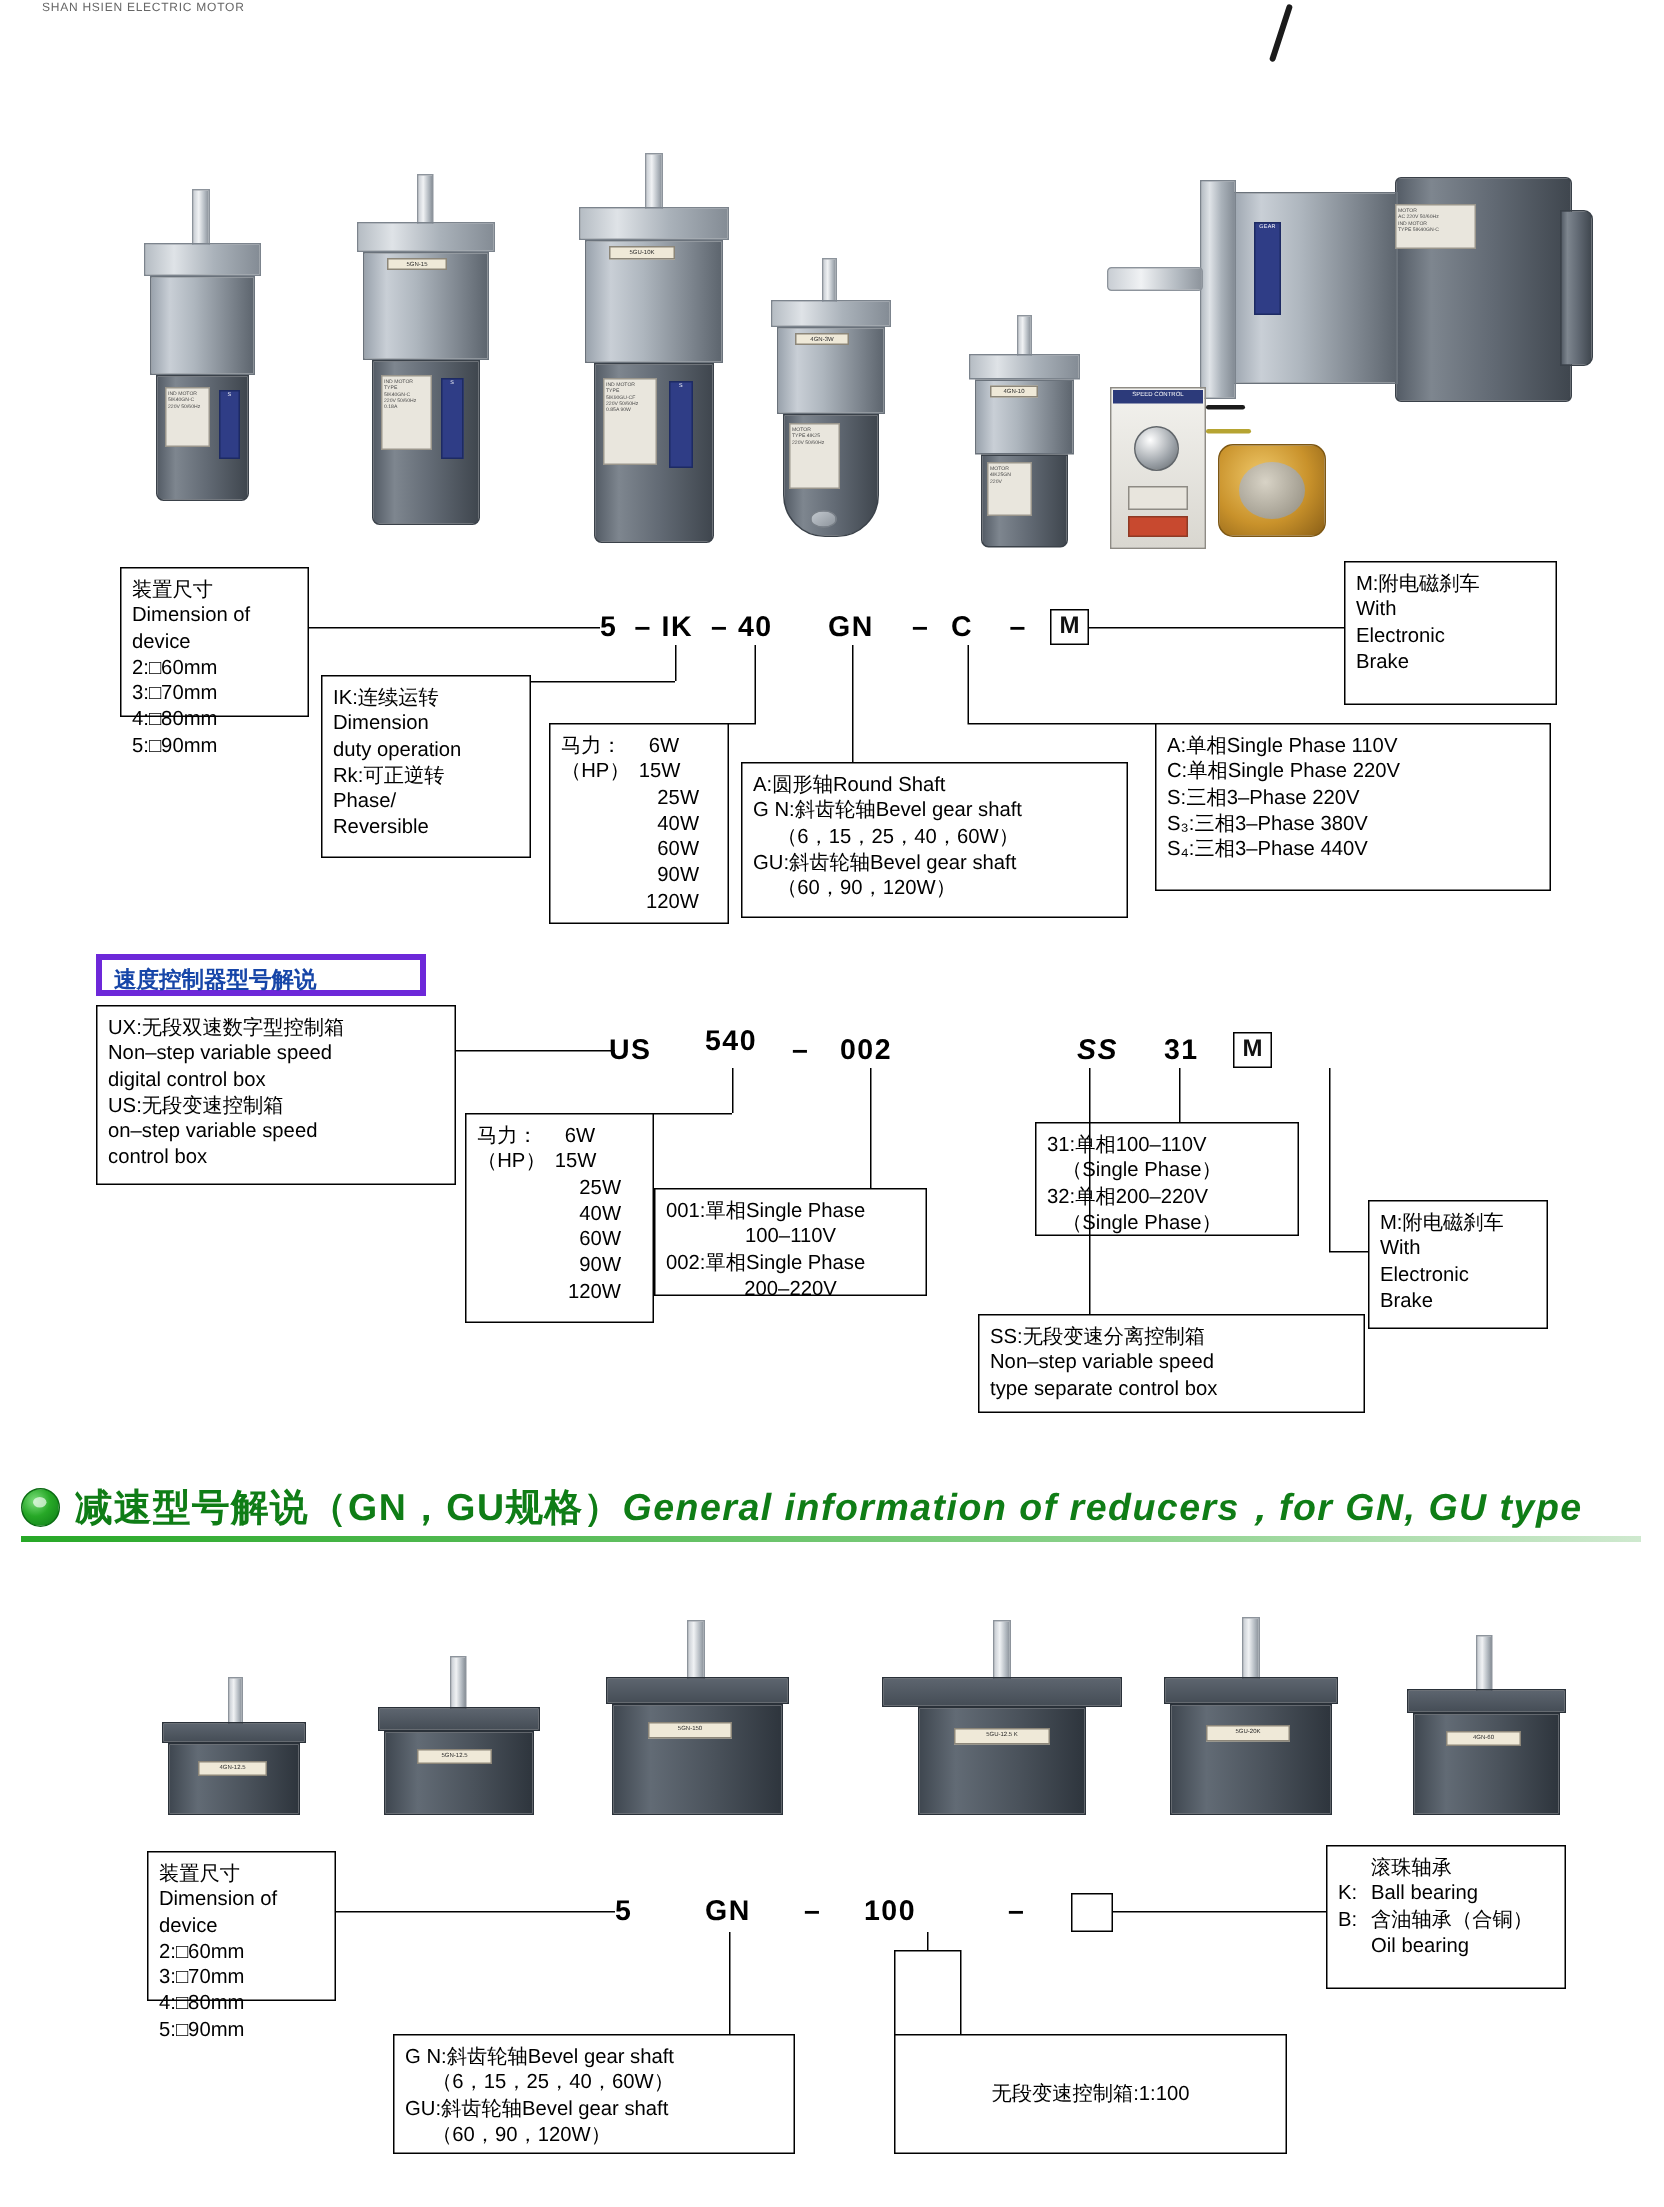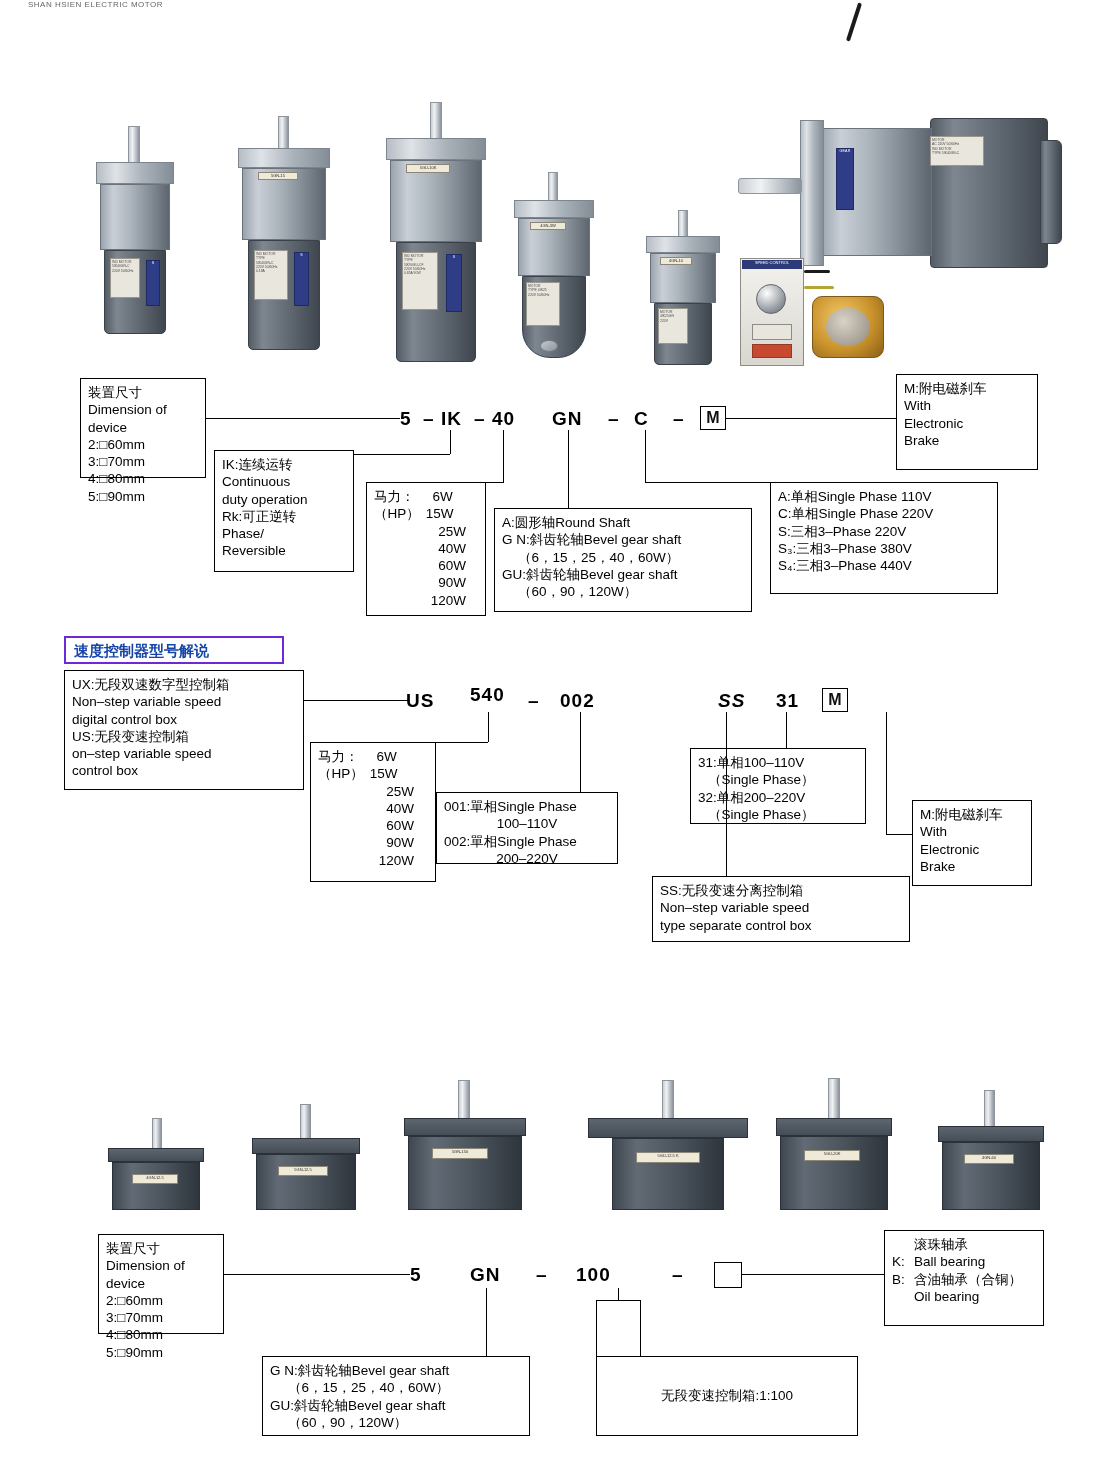--- a/index.html
+++ b/index.html
@@ -105,21 +105,21 @@
   .ln { position:absolute; background:#000; }
   .ln.h { height:1px; }
   .ln.v { width:1px; }
 
   .code-row { position:absolute; font-size:19px; font-weight:bold; letter-spacing:1px; color:#000; }
   .code-box {
     position:absolute; border:1px solid #000; font-size:16px; font-weight:bold;
     text-align:center; background:#fff;
   }
   .blue-title {
-    position:absolute; border:2px solid #6d28d9; background:#fff;
+    position:absolute; border:4px solid #6d28d9; background:#fff;
     color:#1746a8; font-size:15px; font-weight:bold; padding:4px 8px;
   }
 
   .reducer {
     position:absolute;
     background:linear-gradient(to right,#3f4750 0%, #626b75 22%, #4a525b 60%, #2e353d 100%);
     border:1px solid #2a3139;
   }
   .reducer-top {
     position:absolute;
@@ -219,21 +219,21 @@
       <div>device</div>
       <div>2:□60mm</div>
       <div>3:□70mm</div>
       <div>4:□80mm</div>
       <div>5:□90mm</div>
     </div>
     <div class="ln h" style="left:206px; top:418px; width:194px;"></div>
 
     <div class="box" style="left:214px; top:450px; width:140px; height:122px;">
       <div>IK:连续运转</div>
-      <div>Continuous</div>
+      <div>Dimension</div>
       <div>duty  operation</div>
       <div>Rk:可正逆转</div>
       <div>Phase/</div>
       <div>Reversible</div>
     </div>
     <div class="ln v" style="left:450px; top:430px; height:24px;"></div>
     <div class="ln h" style="left:354px; top:454px; width:96px;"></div>
 
     <div class="box" style="left:366px; top:482px; width:120px; height:134px;">
       <div style="display:flex;">
@@ -255,21 +255,21 @@
 
     <div class="box" style="left:494px; top:508px; width:258px; height:104px;">
       <div>A:圆形轴Round Shaft</div>
       <div>G N:斜齿轮轴Bevel gear shaft</div>
       <div style="padding-left:16px;">（6，15，25，40，60W）</div>
       <div>GU:斜齿轮轴Bevel gear shaft</div>
       <div style="padding-left:16px;">（60，90，120W）</div>
     </div>
     <div class="ln v" style="left:568px; top:430px; height:78px;"></div>
 
-    <div class="box" style="left:770px; top:482px; width:228px; height:112px;">
+    <div class="box" style="left:770px; top:482px; width:264px; height:112px;">
       <div>A:单相Single Phase 110V</div>
       <div>C:单相Single Phase 220V</div>
       <div>S:三相3–Phase 220V</div>
       <div>S₃:三相3–Phase 380V</div>
       <div>S₄:三相3–Phase 440V</div>
     </div>
     <div class="ln v" style="left:645px; top:430px; height:52px;"></div>
     <div class="ln h" style="left:645px; top:482px; width:125px;"></div>
 
     <div class="box" style="left:896px; top:374px; width:142px; height:96px;">
@@ -346,20 +346,25 @@
     <div class="box" style="left:912px; top:800px; width:120px; height:86px;">
       <div>M:附电磁刹车</div>
       <div>With</div>
       <div>Electronic</div>
       <div>Brake</div>
     </div>
     <div class="ln v" style="left:886px; top:712px; height:122px;"></div>
     <div class="ln h" style="left:886px; top:834px; width:26px;"></div>
   </div>
 
+  <div class="sec-head" style="left:14px; top:992px; width:1080px; height:44px;">
+    <div class="sec-bullet"></div>
+    <div class="sec-title-green"><span>减速型号解说（GN，GU规格）</span><span class="en">General information of reducers，for GN, GU type</span></div>
+    <div class="sec-rule" style="left:0px; top:32px; width:1080px;"></div>
+  </div>
 
   <div class="photo-band" style="left:0; top:1048px; width:1109px; height:160px;">
 
     <div class="shaft" style="left:152px; top:70px; width:10px; height:32px;"></div>
     <div class="reducer-top" style="left:108px; top:100px; width:96px; height:14px;"></div>
     <div class="reducer" style="left:112px; top:114px; width:88px; height:48px;"></div>
     <div class="red-label" style="left:132px; top:126px; width:46px; height:10px;">4GN-12.5</div>
 
     <div class="shaft" style="left:300px; top:56px; width:11px; height:36px;"></div>
     <div class="reducer-top" style="left:252px; top:90px; width:108px; height:16px;"></div>

